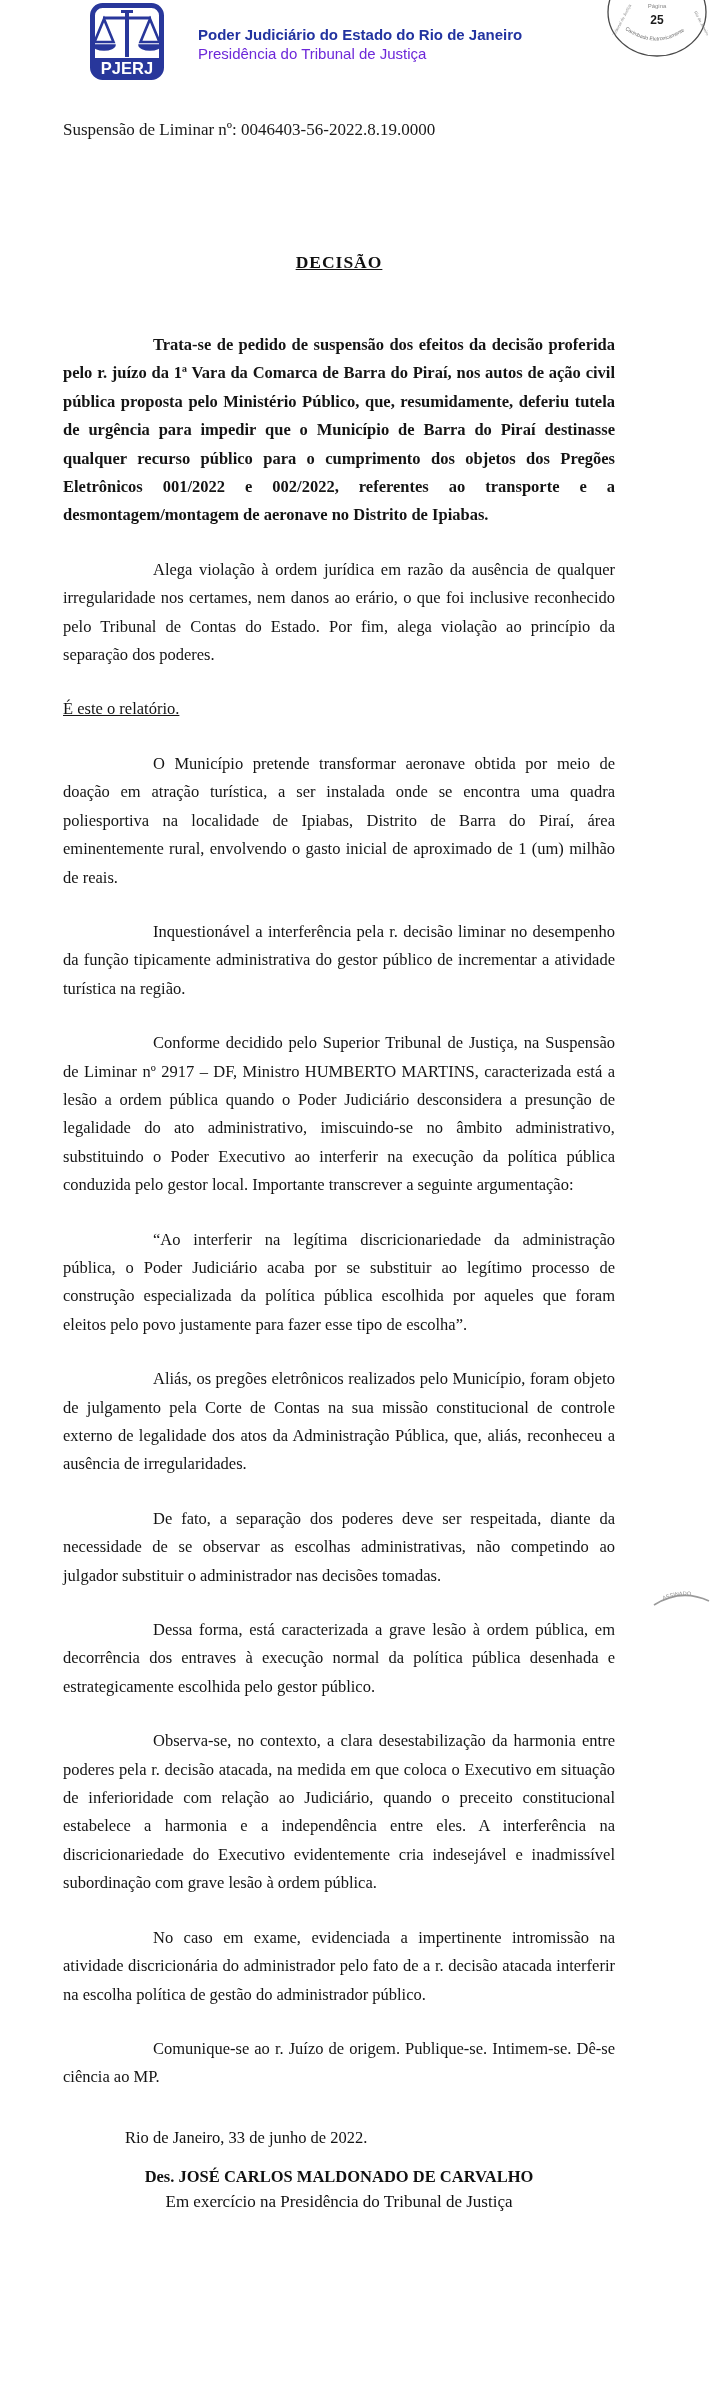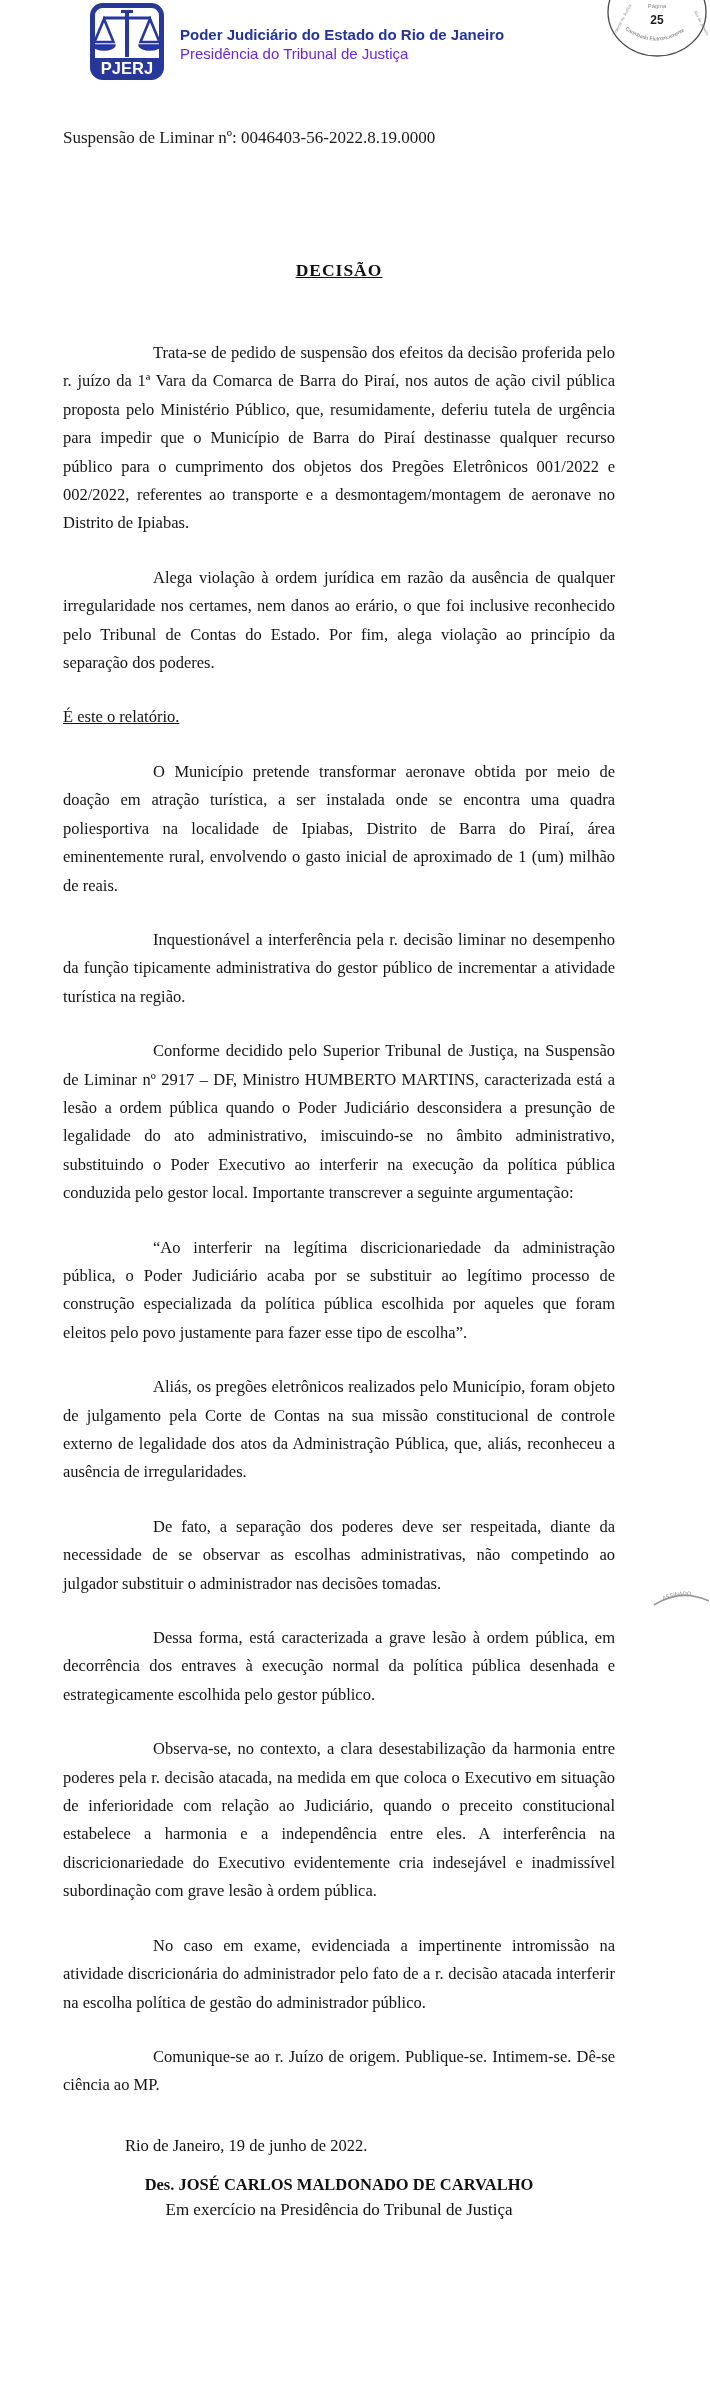--- a/index.html
+++ b/index.html
@@ -7,51 +7,51 @@
     position:relative;
     width:710px;height:2405px;
     background:#ffffff;
     overflow:hidden;
     font-family:"Liberation Serif", serif;
     color:#111;
   }
   
   .logo{position:absolute;left:90px;top:3px;width:74px;height:77px;}
   .org-block{
-    position:absolute;left:180px;top:25px;
+    position:absolute;left:198px;top:25px;
     font-family:"Liberation Sans", sans-serif;
     line-height:19px;
   }
   .org-name{font-size:15px;font-weight:bold;color:#2233a0;}
   .org-unit{font-size:15px;color:#6d28d9;}
   .page-stamp{position:absolute;left:606px;top:0;width:102px;height:58px;}
   
   .doc{
-    position:absolute;left:63px;top:16px;width:552px;
+    position:absolute;left:63px;top:8px;width:552px;
   }
   .case-line{
     margin:112px 0 0 0;
     font-size:17px;color:#1a1a1a;
   }
   .title{
     margin:112px 0 0 0;
     text-align:center;
     font-size:17.5px;font-weight:bold;
     text-decoration:underline;
     letter-spacing:1px;
   }
   p.body{
     margin:0 0 26px 0;
     font-size:16.5px;
     line-height:28.4px;
     text-align:justify;
     text-indent:90px;
     color:#141414;
   }
-  p.body.first{margin-top:58px;}
+  p.body.first{margin-top:58px;font-weight:bold;}
   p.body.report{
     text-indent:0;
     text-decoration:underline;
     text-align:left;
   }
   .date-line{
     margin:36px 0 0 0;
     padding-left:62px;
     font-size:16.5px;
   }
@@ -117,21 +117,21 @@
     <p class="body">Inquestionável a interferência pela r. decisão liminar no desempenho da função tipicamente administrativa do gestor público de incrementar a atividade turística na região.</p>
     <p class="body">Conforme decidido pelo Superior Tribunal de Justiça, na Suspensão de Liminar nº 2917 – DF, Ministro HUMBERTO MARTINS, caracterizada está a lesão a ordem pública quando o Poder Judiciário desconsidera a presunção de legalidade do ato administrativo, imiscuindo-se no âmbito administrativo, substituindo o Poder Executivo ao interferir na execução da política pública conduzida pelo gestor local. Importante transcrever a seguinte argumentação:</p>
     <p class="body">“Ao interferir na legítima discricionariedade da administração pública, o Poder Judiciário acaba por se substituir ao legítimo processo de construção especializada da política pública escolhida por aqueles que foram eleitos pelo povo justamente para fazer esse tipo de escolha”.</p>
     <p class="body">Aliás, os pregões eletrônicos realizados pelo Município, foram objeto de julgamento pela Corte de Contas na sua missão constitucional de controle externo de legalidade dos atos da Administração Pública, que, aliás, reconheceu a ausência de irregularidades.</p>
     <p class="body">De fato, a separação dos poderes deve ser respeitada, diante da necessidade de se observar as escolhas administrativas, não competindo ao julgador substituir o administrador nas decisões tomadas.</p>
     <p class="body">Dessa forma, está caracterizada a grave lesão à ordem pública, em decorrência dos entraves à execução normal da política pública desenhada e estrategicamente escolhida pelo gestor público.</p>
     <p class="body">Observa-se, no contexto, a clara desestabilização da harmonia entre poderes pela r. decisão atacada, na medida em que coloca o Executivo em situação de inferioridade com relação ao Judiciário, quando o preceito constitucional estabelece a harmonia e a independência entre eles. A interferência na discricionariedade do Executivo evidentemente cria indesejável e inadmissível subordinação com grave lesão à ordem pública.</p>
     <p class="body">No caso em exame, evidenciada a impertinente intromissão na atividade discricionária do administrador pelo fato de a r. decisão atacada interferir na escolha política de gestão do administrador público.</p>
     <p class="body">Comunique-se ao r. Juízo de origem. Publique-se. Intimem-se. Dê-se ciência ao MP.</p>
 
-    <div class="date-line">Rio de Janeiro, 19 de junho de 2022.</div>
+    <div class="date-line">Rio de Janeiro, 33 de junho de 2022.</div>
 
     <div class="sig">
       <div class="sig-name">Des. JOSÉ CARLOS MALDONADO DE CARVALHO</div>
       <div class="sig-role">Em exercício na Presidência do Tribunal de Justiça</div>
     </div>
 
   </div>
 
   <svg class="edge-stamp" viewBox="0 0 58 26" aria-hidden="true">
     <path id="edgeArc" d="M 2 21 Q 29 4 57 17" fill="none" stroke="#9a9a9a" stroke-width="1.6"></path>

